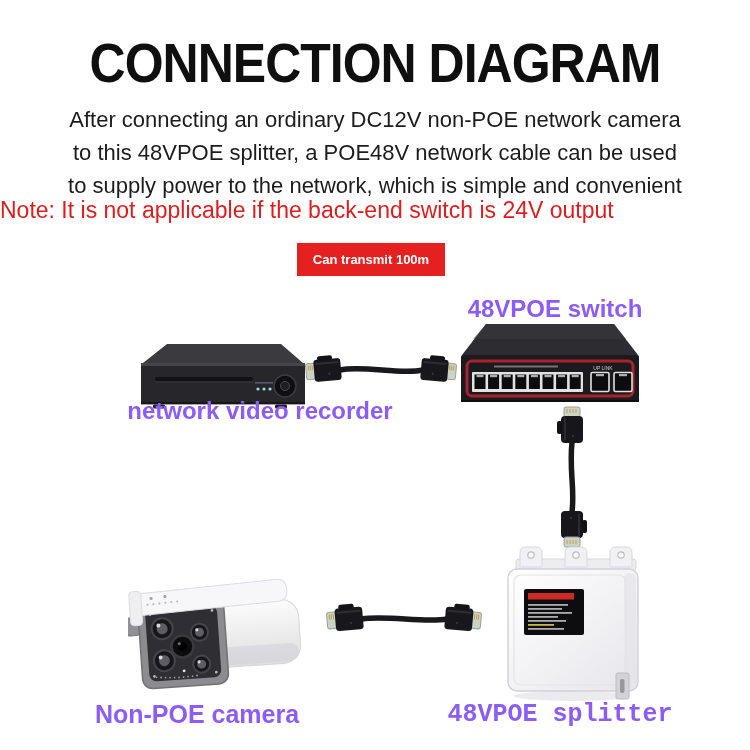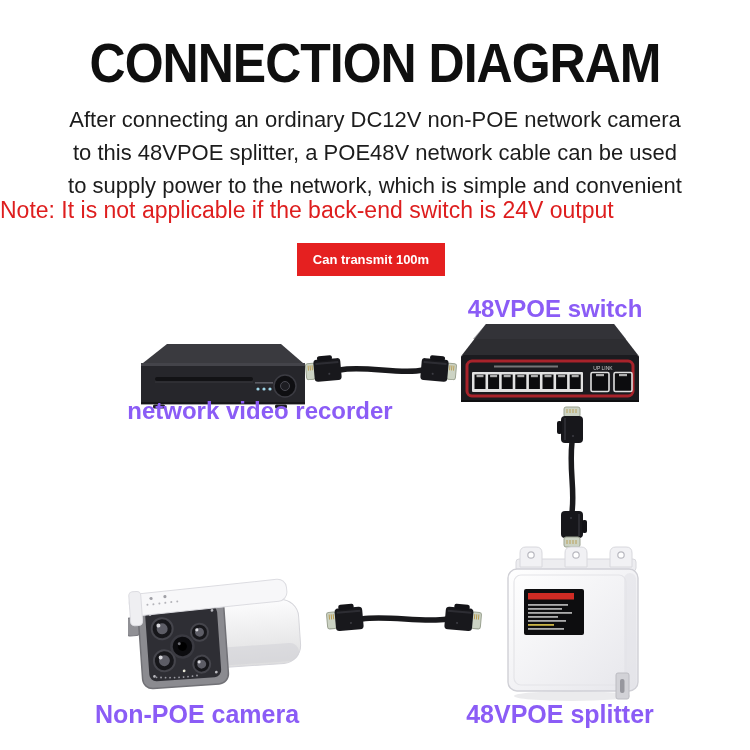--- a/index.html
+++ b/index.html
@@ -19,21 +19,21 @@
     font-size:23px;color:var(--note-red,#de1e1e);white-space:nowrap;}
   .badge{
     top:243px;left:297px;width:148px;height:33px;
     background:var(--badge-bg,#e52020);color:var(--badge-text,#ffffff);
     font-size:13px;font-weight:700;line-height:33px;text-align:center;white-space:nowrap;
   }
   .device-label{font-weight:700;color:#8b5cf6;text-align:center;white-space:nowrap;}
   .switch-label{top:295px;left:440px;width:230px;font-size:24px;}
   .nvr-label{top:397px;left:110px;width:300px;font-size:24px;}
   .camera-label{top:700px;left:72px;width:250px;font-size:25px;}
-  .splitter-label{top:700px;left:435px;width:250px;font-size:25px;}
+  .splitter-label{top:700px;left:435px;width:250px;font-size:25px;font-family:Liberation Mono, monospace;}
   .img-nvr{top:336px;left:135px;}
   .img-switch{top:322px;left:456px;}
   .img-cable1{top:350px;left:305px;}
   .img-vcable{top:406px;left:552px;}
   .img-splitter{top:545px;left:500px;}
   .img-camera{top:578px;left:128px;}
   .img-cable2{top:598px;left:326px;}
 </style>
 </head>
 <body>

